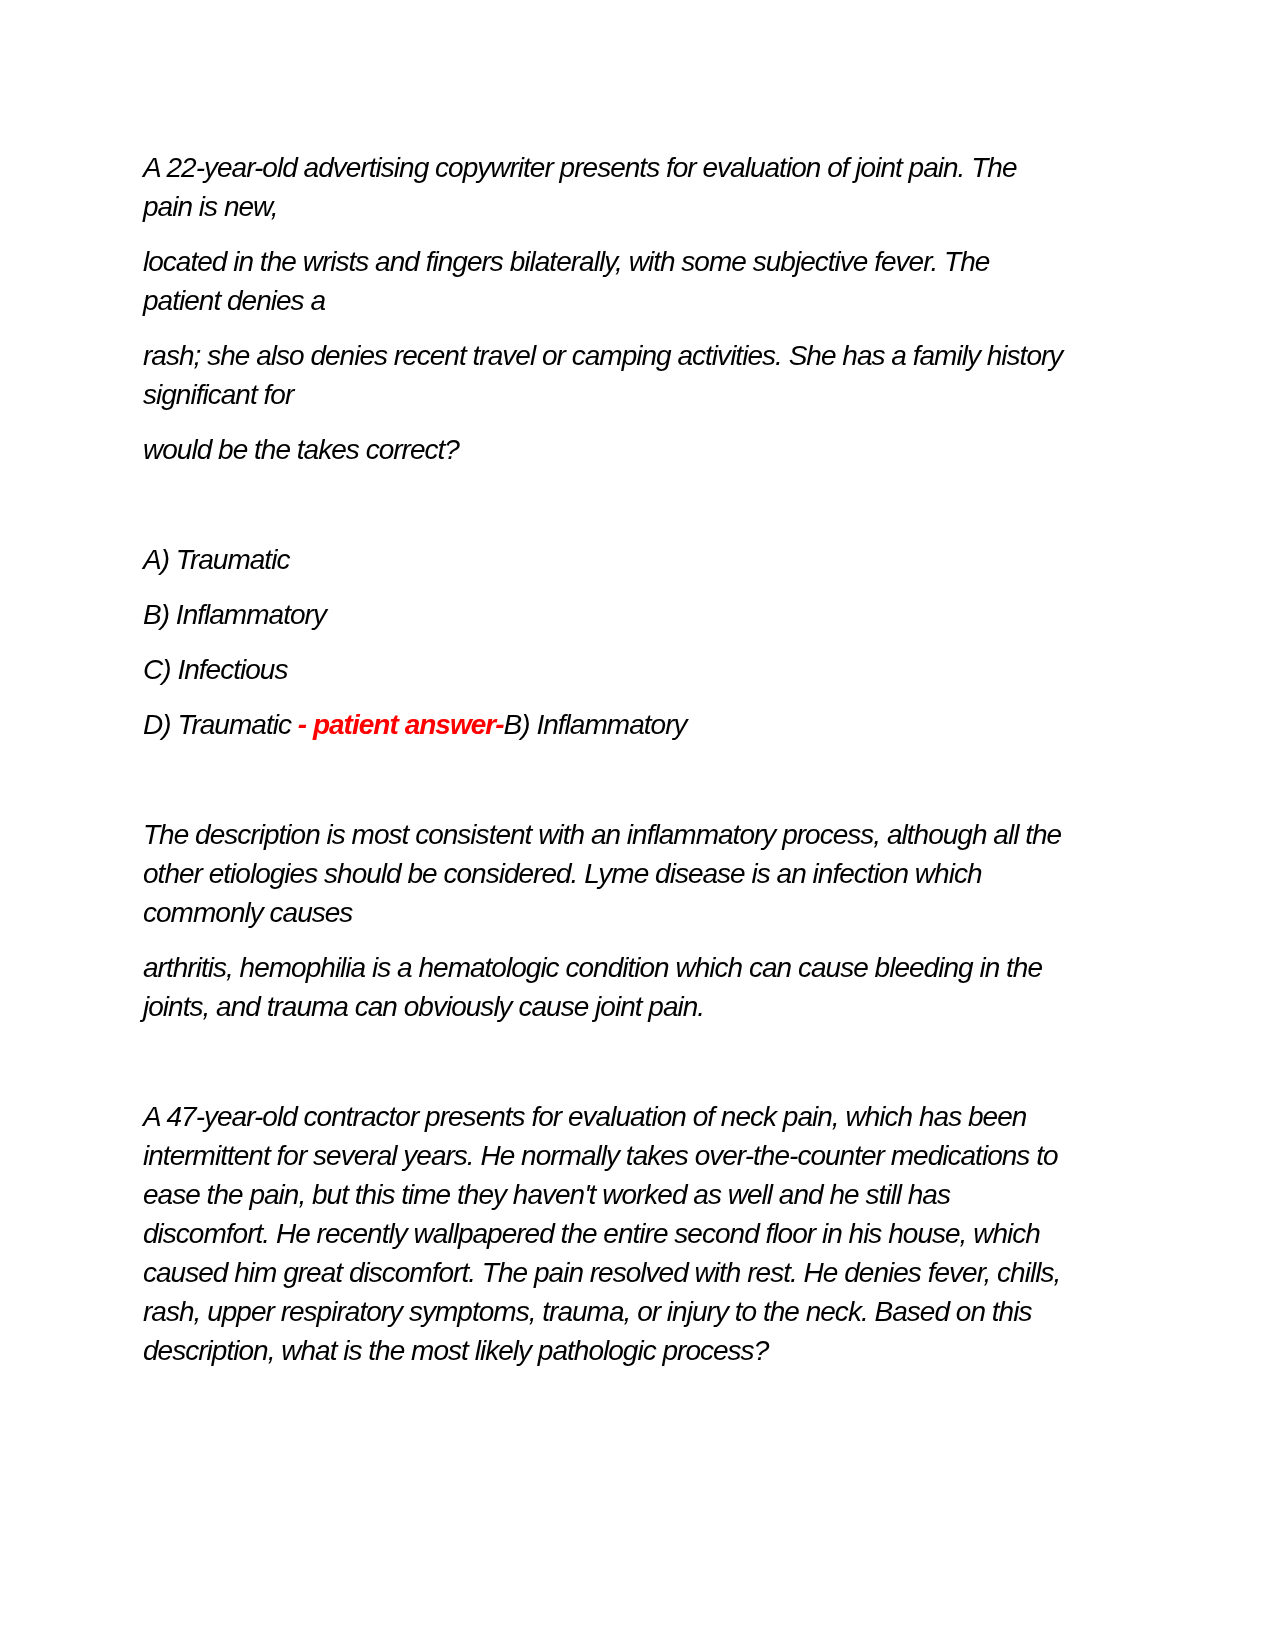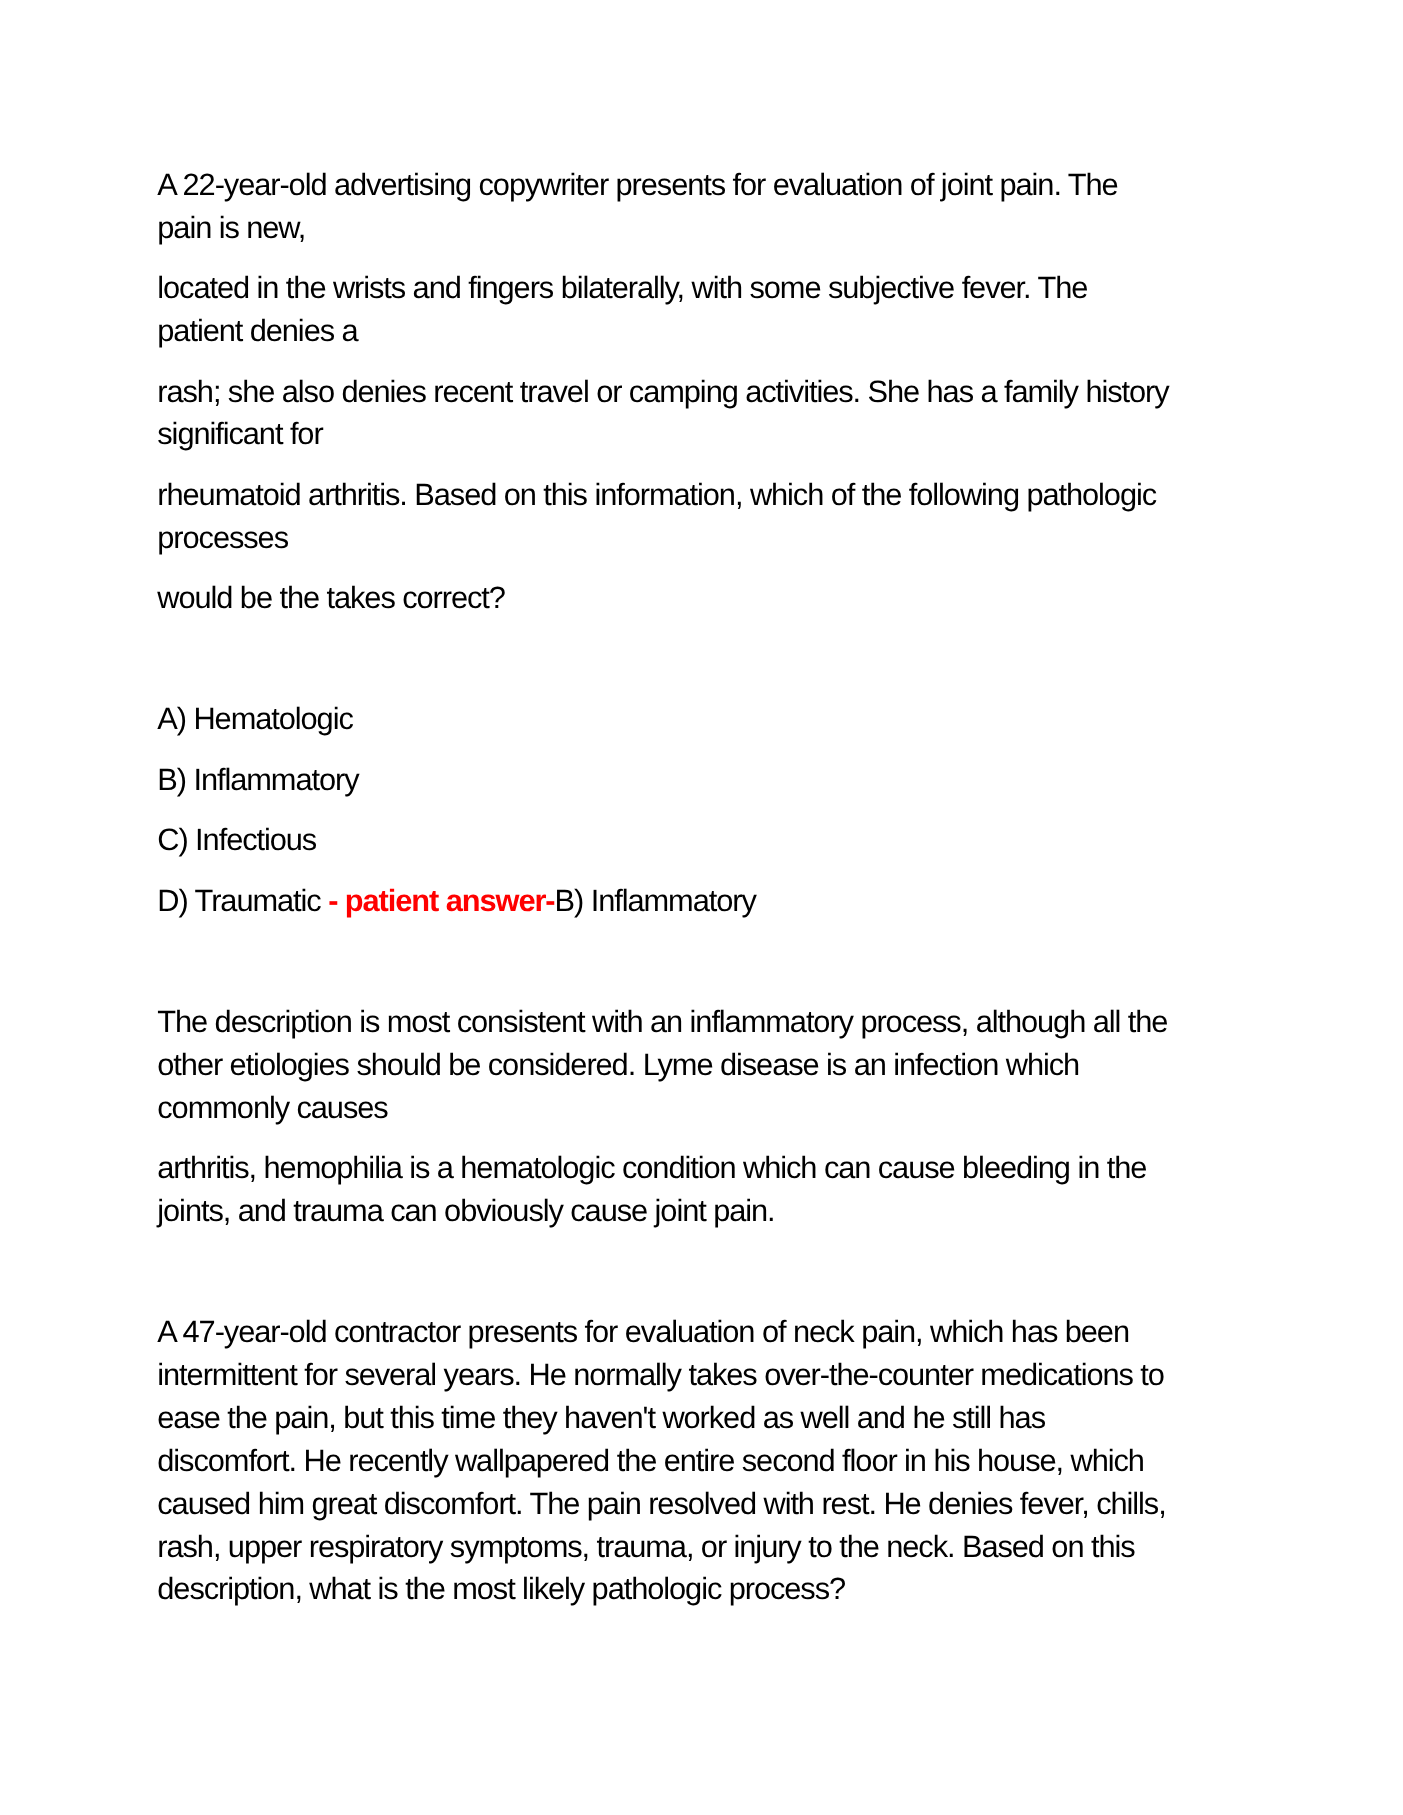--- a/index.html
+++ b/index.html
@@ -15,20 +15,21 @@
   }
   .page {
     box-sizing: border-box;
     width: 1275px;
     height: 1650px;
     padding: 148px 40px 0 143px;
     background: #ffffff;
   }
   .doc-body {
     width: 1095px;
+    font-style: italic;
   }
   .p {
     margin: 0 0 16px 0;
     font-size: 28px;
     line-height: 39px;
     letter-spacing: -0.035em;
     color: #000000;
     white-space: pre-line;
   }
   .p.blank {
@@ -43,25 +44,23 @@
 <body>
 
 <div class="page">
   <div class="doc-body" id="doc-body">
       <div class="p"><span>A 22-year-old advertising copywriter presents for evaluation of joint pain. The
 pain is new,</span></div>
       <div class="p"><span>located in the wrists and fingers bilaterally, with some subjective fever. The
 patient denies a</span></div>
       <div class="p"><span>rash; she also denies recent travel or camping activities. She has a family history
 significant for</span></div>
-      <div class="p"><span>rheumatoid arthritis. Based on this information, which of the following pathologic
-processes</span></div>
       <div class="p"><span>would be the takes correct?</span></div>
       <div class="p blank"></div>
-      <div class="p"><span>A) Hematologic</span></div>
+      <div class="p"><span>A) Traumatic</span></div>
       <div class="p"><span>B) Inflammatory</span></div>
       <div class="p"><span>C) Infectious</span></div>
       <div class="p"><span>D) Traumatic </span><span class="run-red-bold">- patient answer-</span><span>B) Inflammatory</span></div>
       <div class="p blank"></div>
       <div class="p"><span>The description is most consistent with an inflammatory process, although all the
 other etiologies should be considered. Lyme disease is an infection which
 commonly causes</span></div>
       <div class="p"><span>arthritis, hemophilia is a hematologic condition which can cause bleeding in the
 joints, and trauma can obviously cause joint pain.</span></div>
       <div class="p blank"></div>

